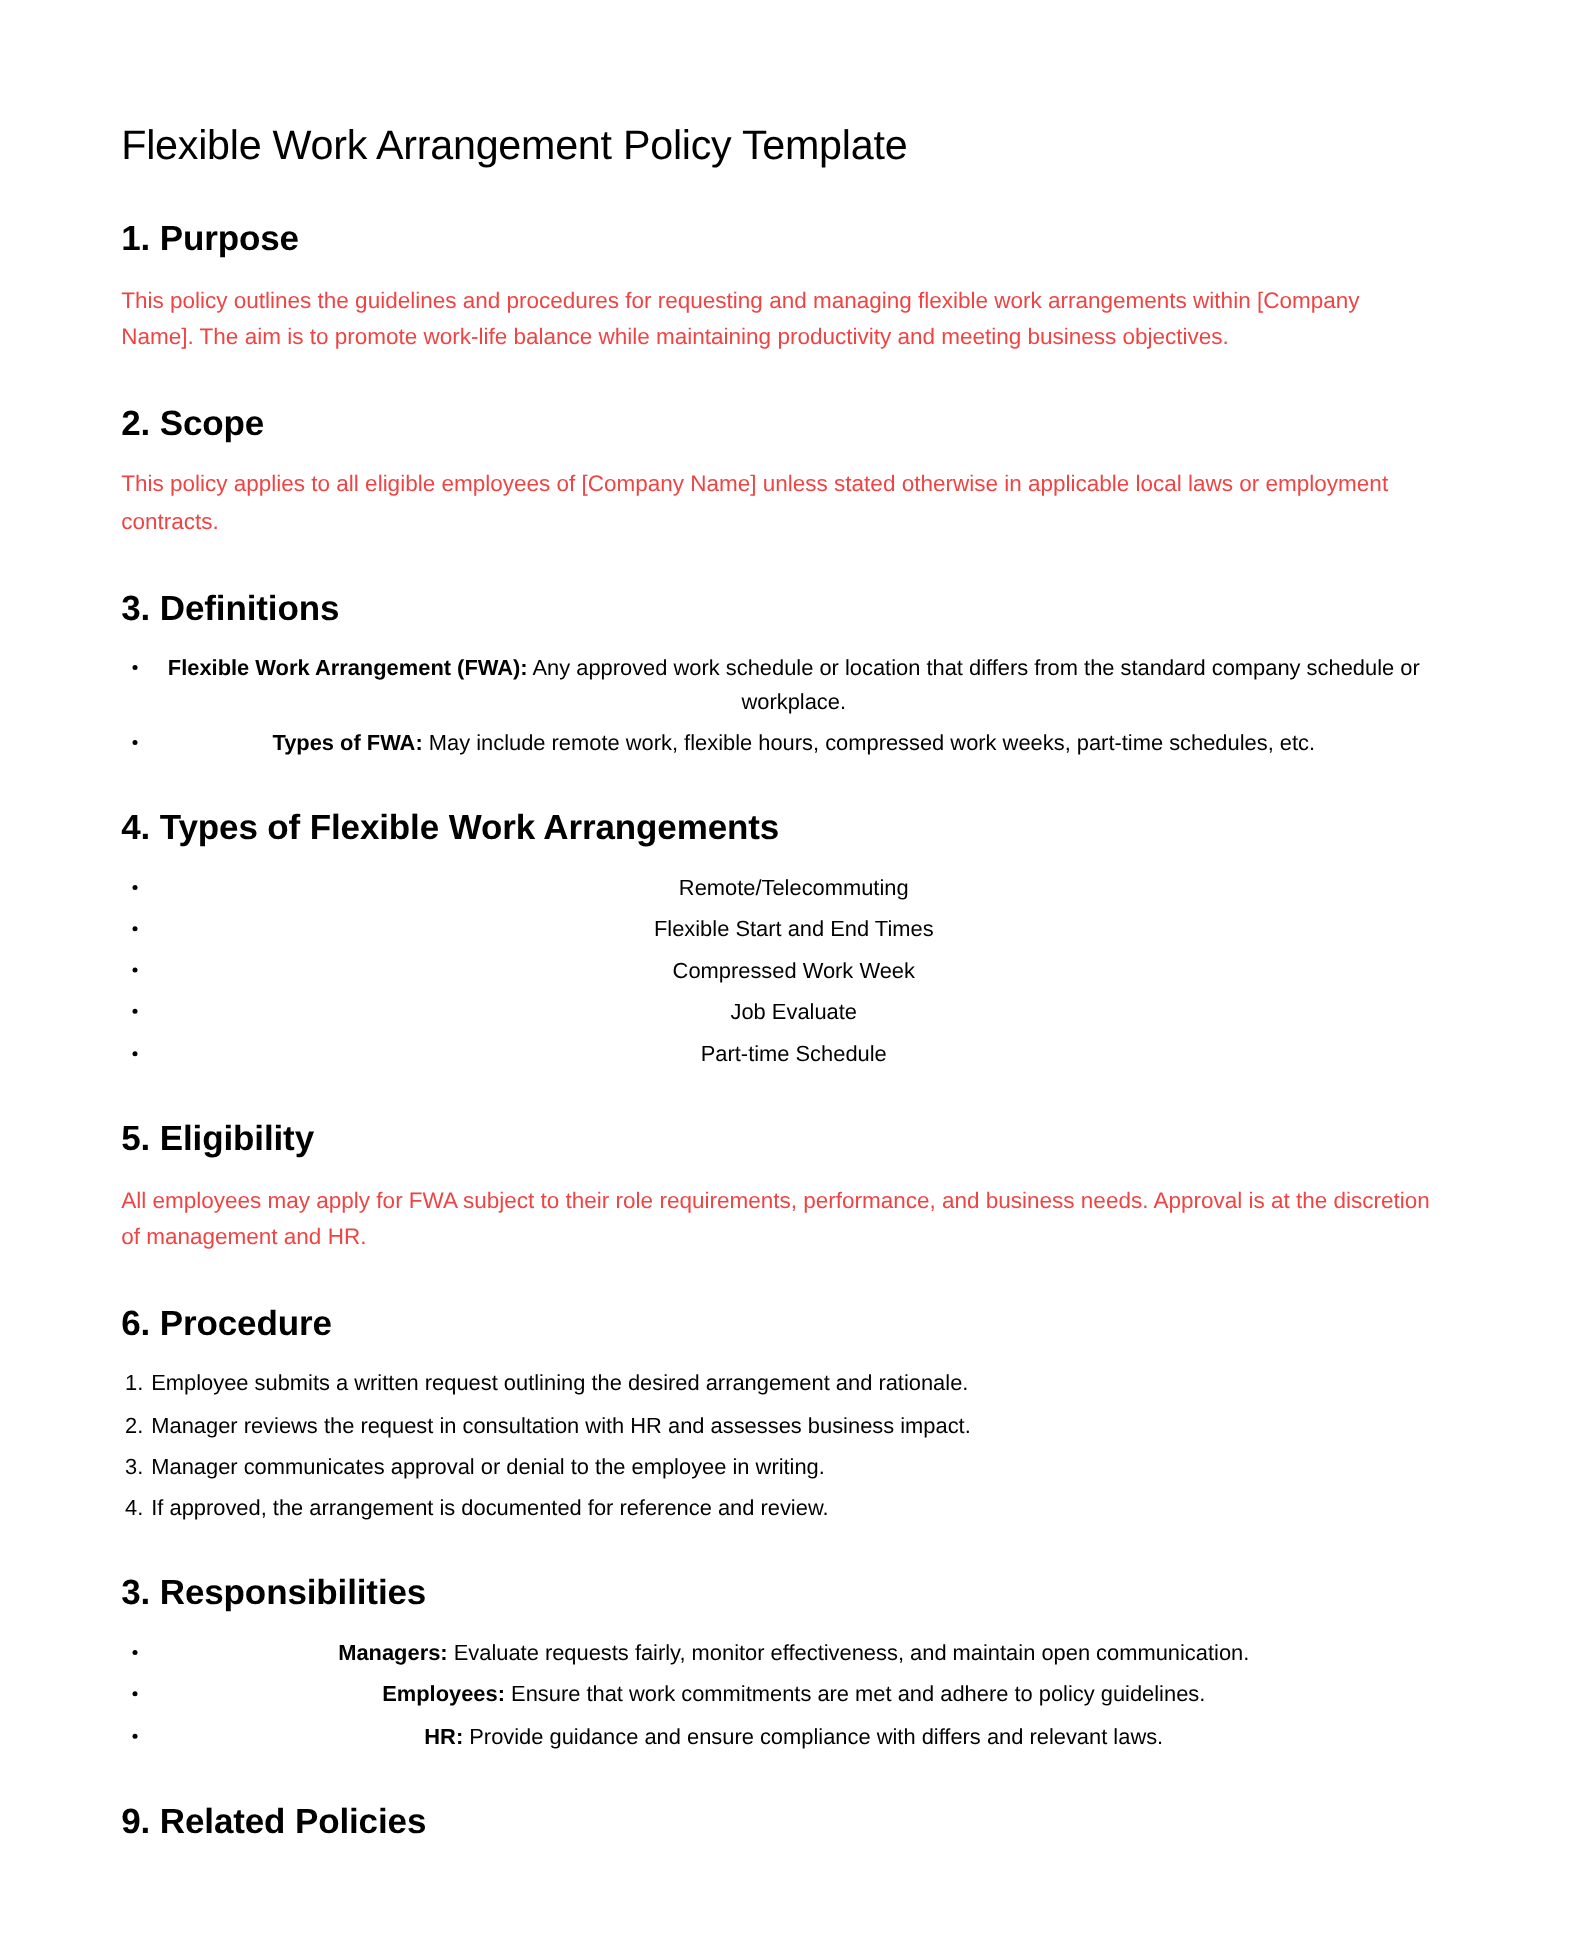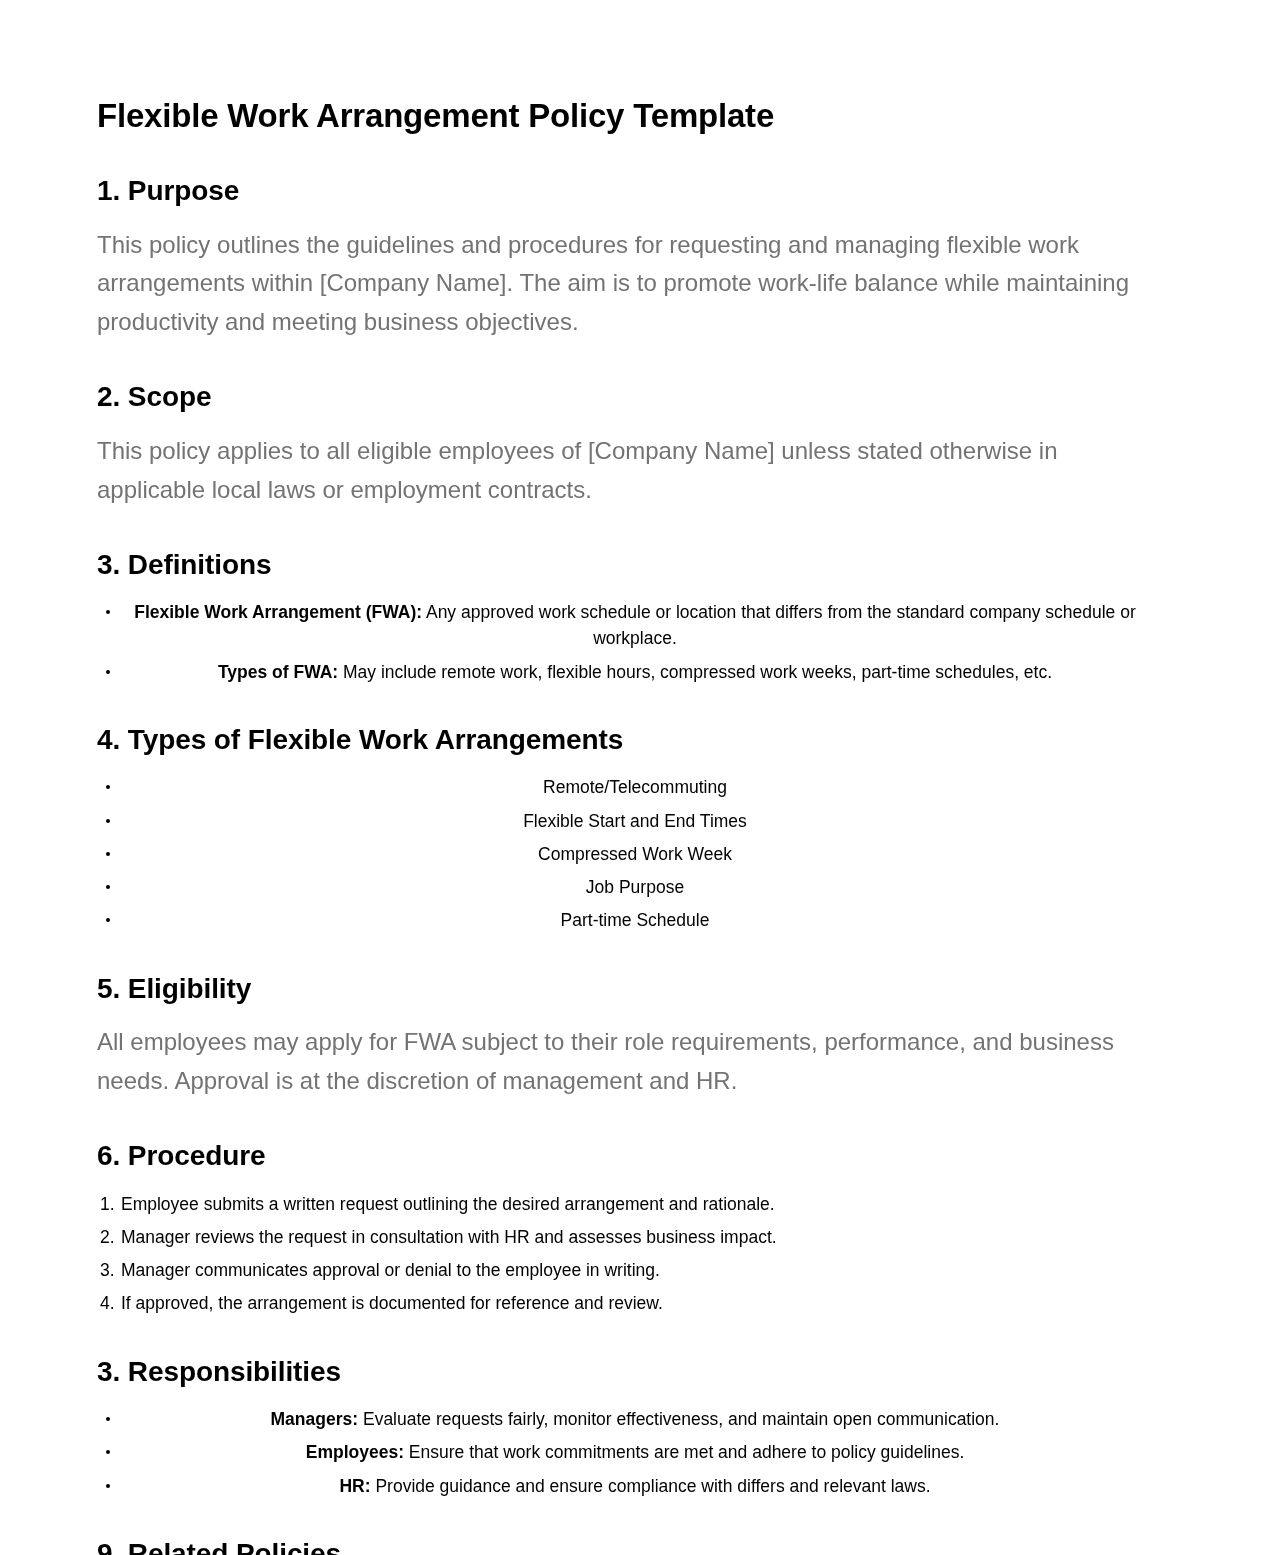--- a/index.html
+++ b/index.html
@@ -17,43 +17,43 @@
   }
   .page {
     box-sizing: border-box;
     width: 1263px;
     min-height: 1555px;
     padding: 97px 113px 40px 97px;
     background: #ffffff;
   }
   .doc-title {
     font-size: 33px;
-    font-weight: bold;
+    font-weight: normal;
     line-height: 1.18;
     letter-spacing: -0.2px;
     margin: 0 0 32px 0;
     color: #000000;
   }
   .section {
     margin: 0;
   }
   .section-heading {
     font-size: 28px;
     font-weight: bold;
     line-height: 1.2;
     letter-spacing: -0.1px;
     margin: 38px 0 18px 0;
     color: #000000;
   }
   .para {
-    font-size: 24px;
+    font-size: 18px;
     line-height: 1.62;
     margin: 0 0 4px 0;
     max-width: 1052px;
-    color: #737373;
+    color: #ef4444;
   }
   ul.bullets, ol.steps {
     margin: 0 0 4px 0;
     padding-left: 0;
     max-width: 1052px;
   }
   ul.bullets {
     list-style: none;
   }
   ul.bullets > li {
@@ -125,21 +125,21 @@
       <li><span class="lbl">Types of FWA:</span> <span class="li-text">May include remote work, flexible hours, compressed work weeks, part-time schedules, etc.</span></li>
     </ul>
   </section>
 
   <section class="section">
     <h2 class="section-heading">4. Types of Flexible Work Arrangements</h2>
     <ul class="bullets">
       <li><span class="li-text">Remote/Telecommuting</span></li>
       <li><span class="li-text">Flexible Start and End Times</span></li>
       <li><span class="li-text">Compressed Work Week</span></li>
-      <li><span class="li-text">Job Purpose</span></li>
+      <li><span class="li-text">Job Evaluate</span></li>
       <li><span class="li-text">Part-time Schedule</span></li>
     </ul>
   </section>
 
   <section class="section">
     <h2 class="section-heading">5. Eligibility</h2>
     <p class="para">All employees may apply for FWA subject to their role requirements, performance, and business needs. Approval is at the discretion of management and HR.</p>
   </section>
 
   <section class="section">

